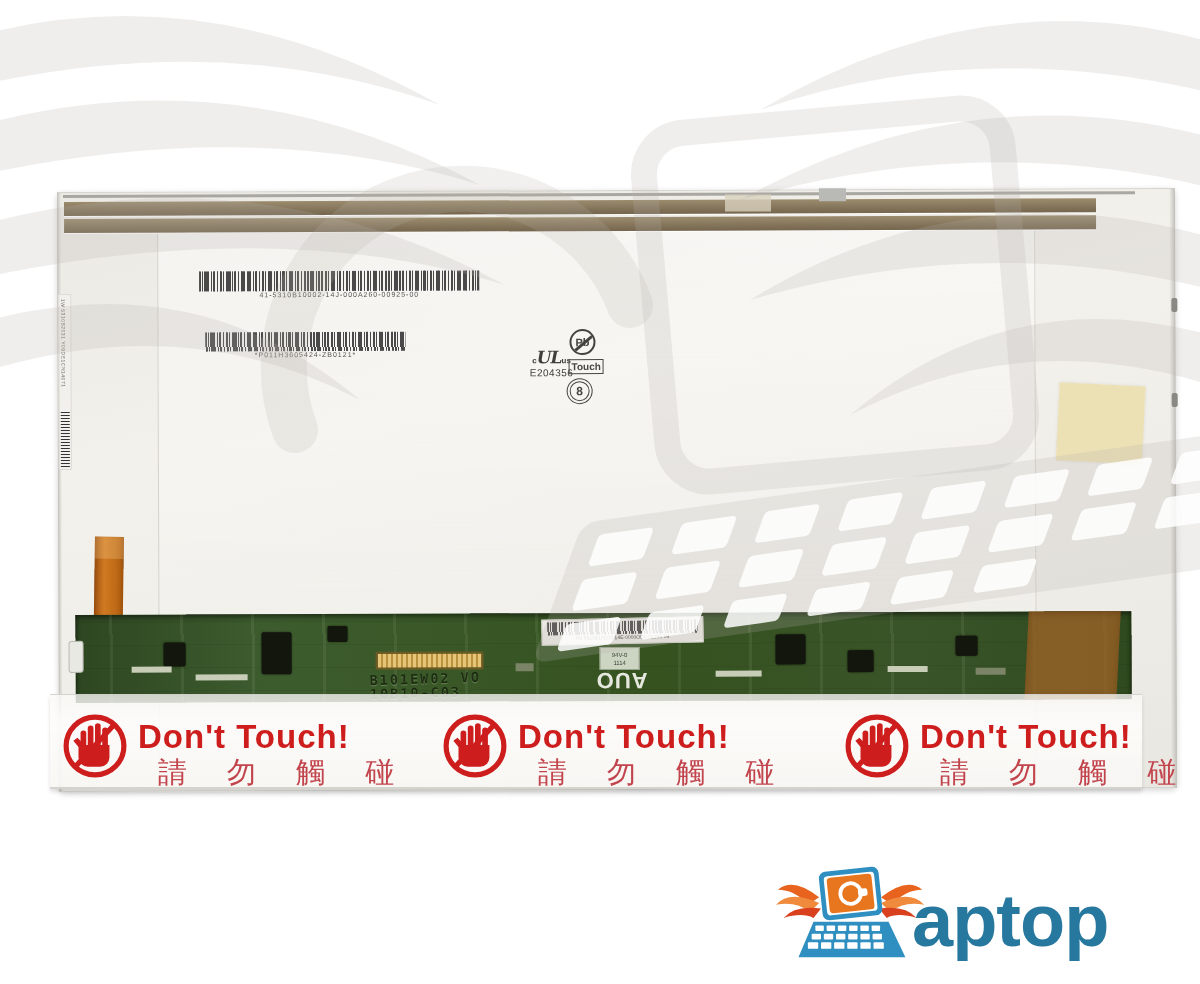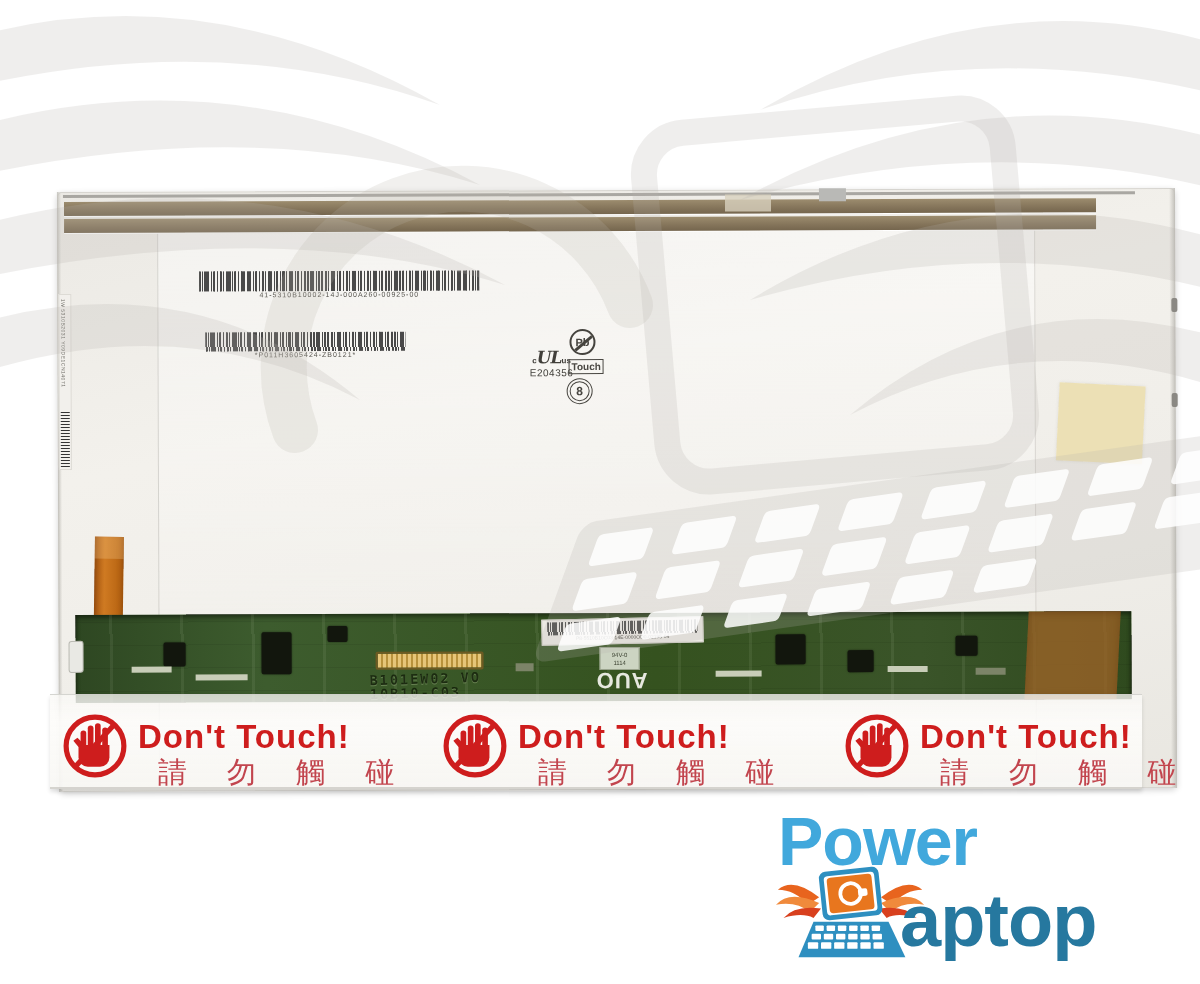--- a/index.html
+++ b/index.html
@@ -130,21 +130,21 @@
     white-space:nowrap;line-height:34px;font-weight:500;margin-left:20px;}
   .hand-icon{width:66px;height:66px;flex:0 0 66px;}
 
   
   #watermark{position:absolute;inset:0;pointer-events:none;z-index:40;}
 
   
   #brand{position:absolute;left:776px;top:806px;width:380px;height:176px;z-index:60;}
   #brand .power{position:absolute;left:2px;top:-4px;font-size:68px;font-weight:bold;
     color:var(--power-blue);letter-spacing:-1px;}
-  #brand .aptop{position:absolute;left:124px;top:72px;font-size:74px;font-weight:bold;
+  #brand .aptop{position:absolute;left:136px;top:72px;font-size:74px;font-weight:bold;
     color:var(--aptop-blue);letter-spacing:-1px;}
   #brand .tld{position:absolute;left:300px;top:136px;font-size:36px;font-weight:bold;
     font-style:italic;color:var(--orange);margin-top:33px;}
   #brand .laptop-icon{position:absolute;left:0px;top:54px;width:150px;height:112px;}
 </style>
 </head>
 <body>
 
 <div id="stage">
 
@@ -322,21 +322,20 @@
           <rect x="106" y="-12" width="56" height="26" rx="5"></rect>
         <rect x="190" y="-12" width="56" height="26" rx="5"></rect>
           <rect x="274" y="-12" width="56" height="26" rx="5"></rect>
         <rect x="358" y="-12" width="56" height="26" rx="5"></rect>
           <rect x="442" y="-12" width="56" height="26" rx="5"></rect>
       </g>
     </g>
   </svg>
 
   <div id="brand">
-    <div class="power">Power</div>
     <svg class="laptop-icon" viewBox="0 0 160 112">
 
       <g>
         <path d="M46,36 Q18,14 2,28 Q20,28 34,44 Z" fill="#e8641e"></path>
         <path d="M46,42 Q14,28 0,44 Q22,40 36,52 Z" fill="#f08a3c"></path>
         <path d="M48,48 Q20,44 8,58 Q28,52 40,58 Z" fill="#d8401e"></path>
         <path d="M112,36 Q140,14 156,28 Q138,28 124,44 Z" fill="#e8641e"></path>
         <path d="M112,42 Q144,28 158,44 Q136,40 122,52 Z" fill="#f08a3c"></path>
         <path d="M110,48 Q138,44 150,58 Q130,52 118,58 Z" fill="#d8401e"></path>
       </g>

